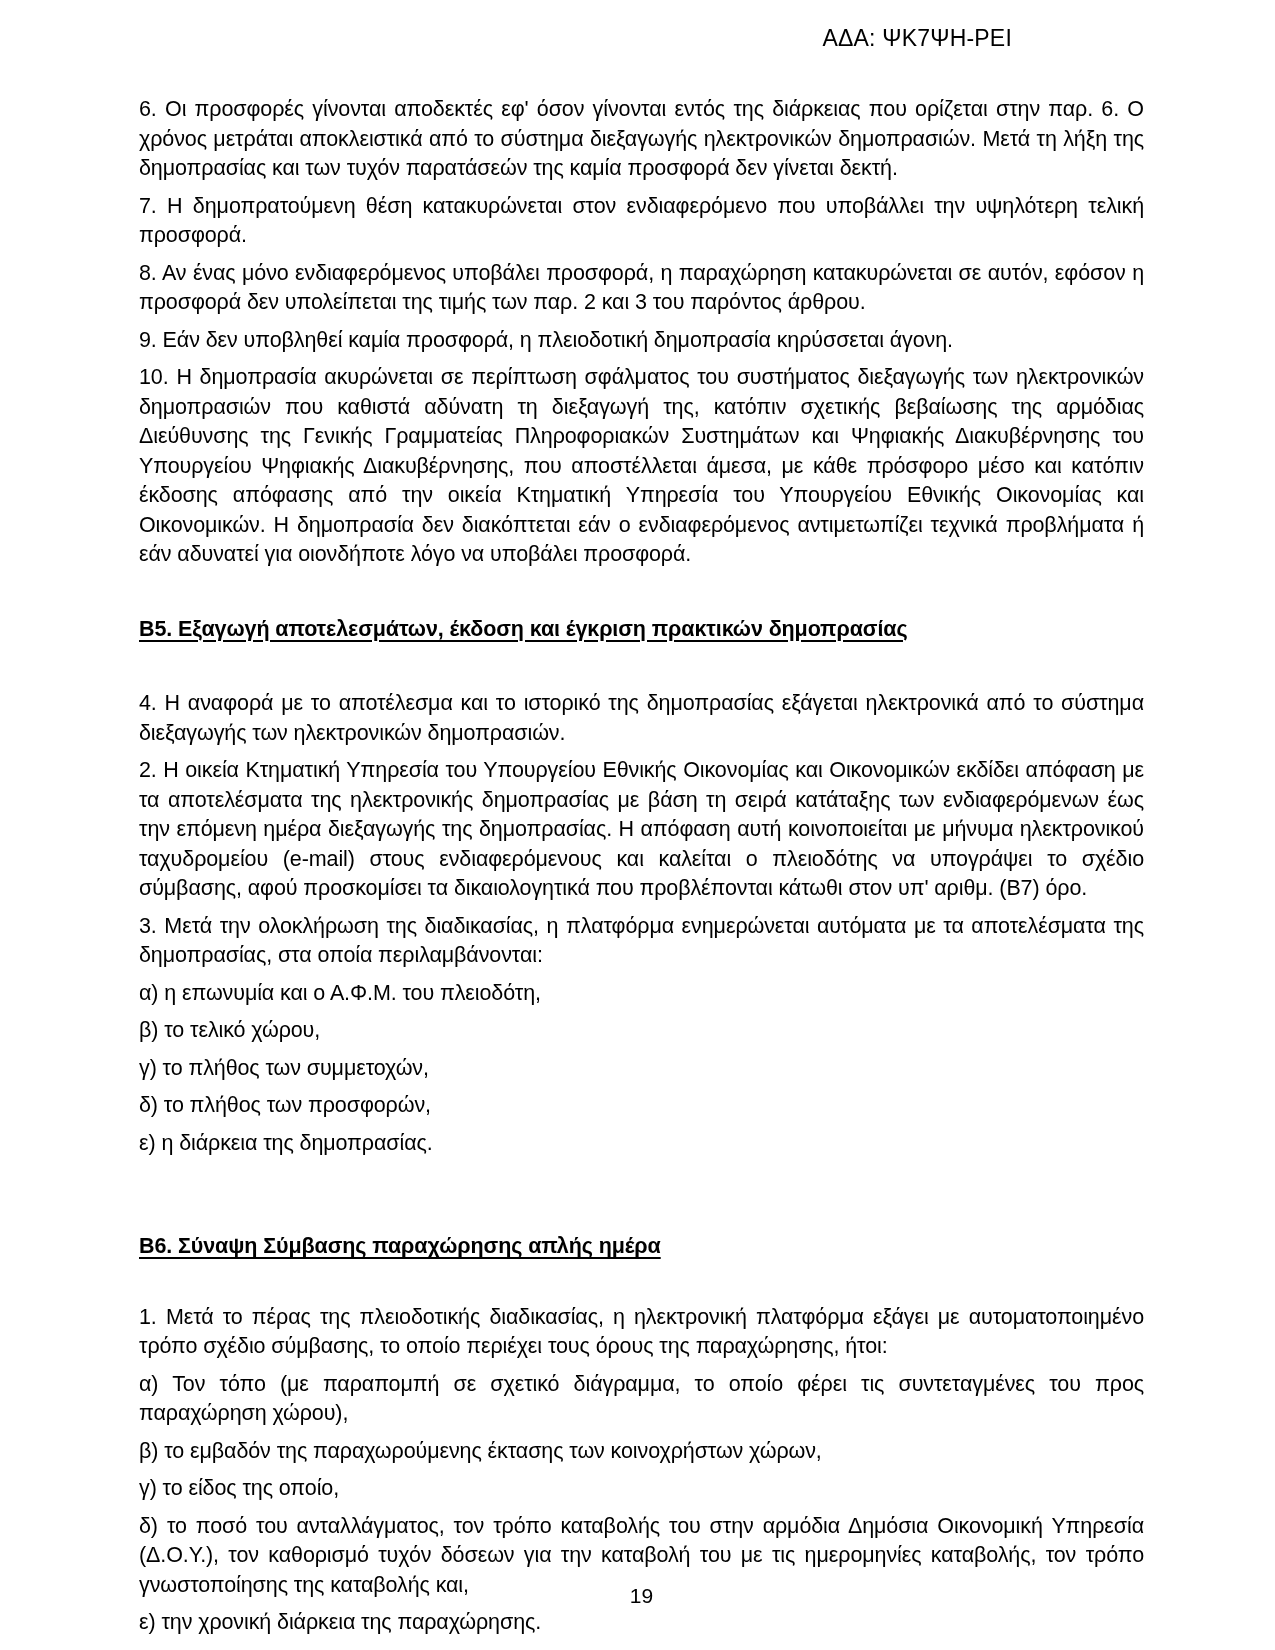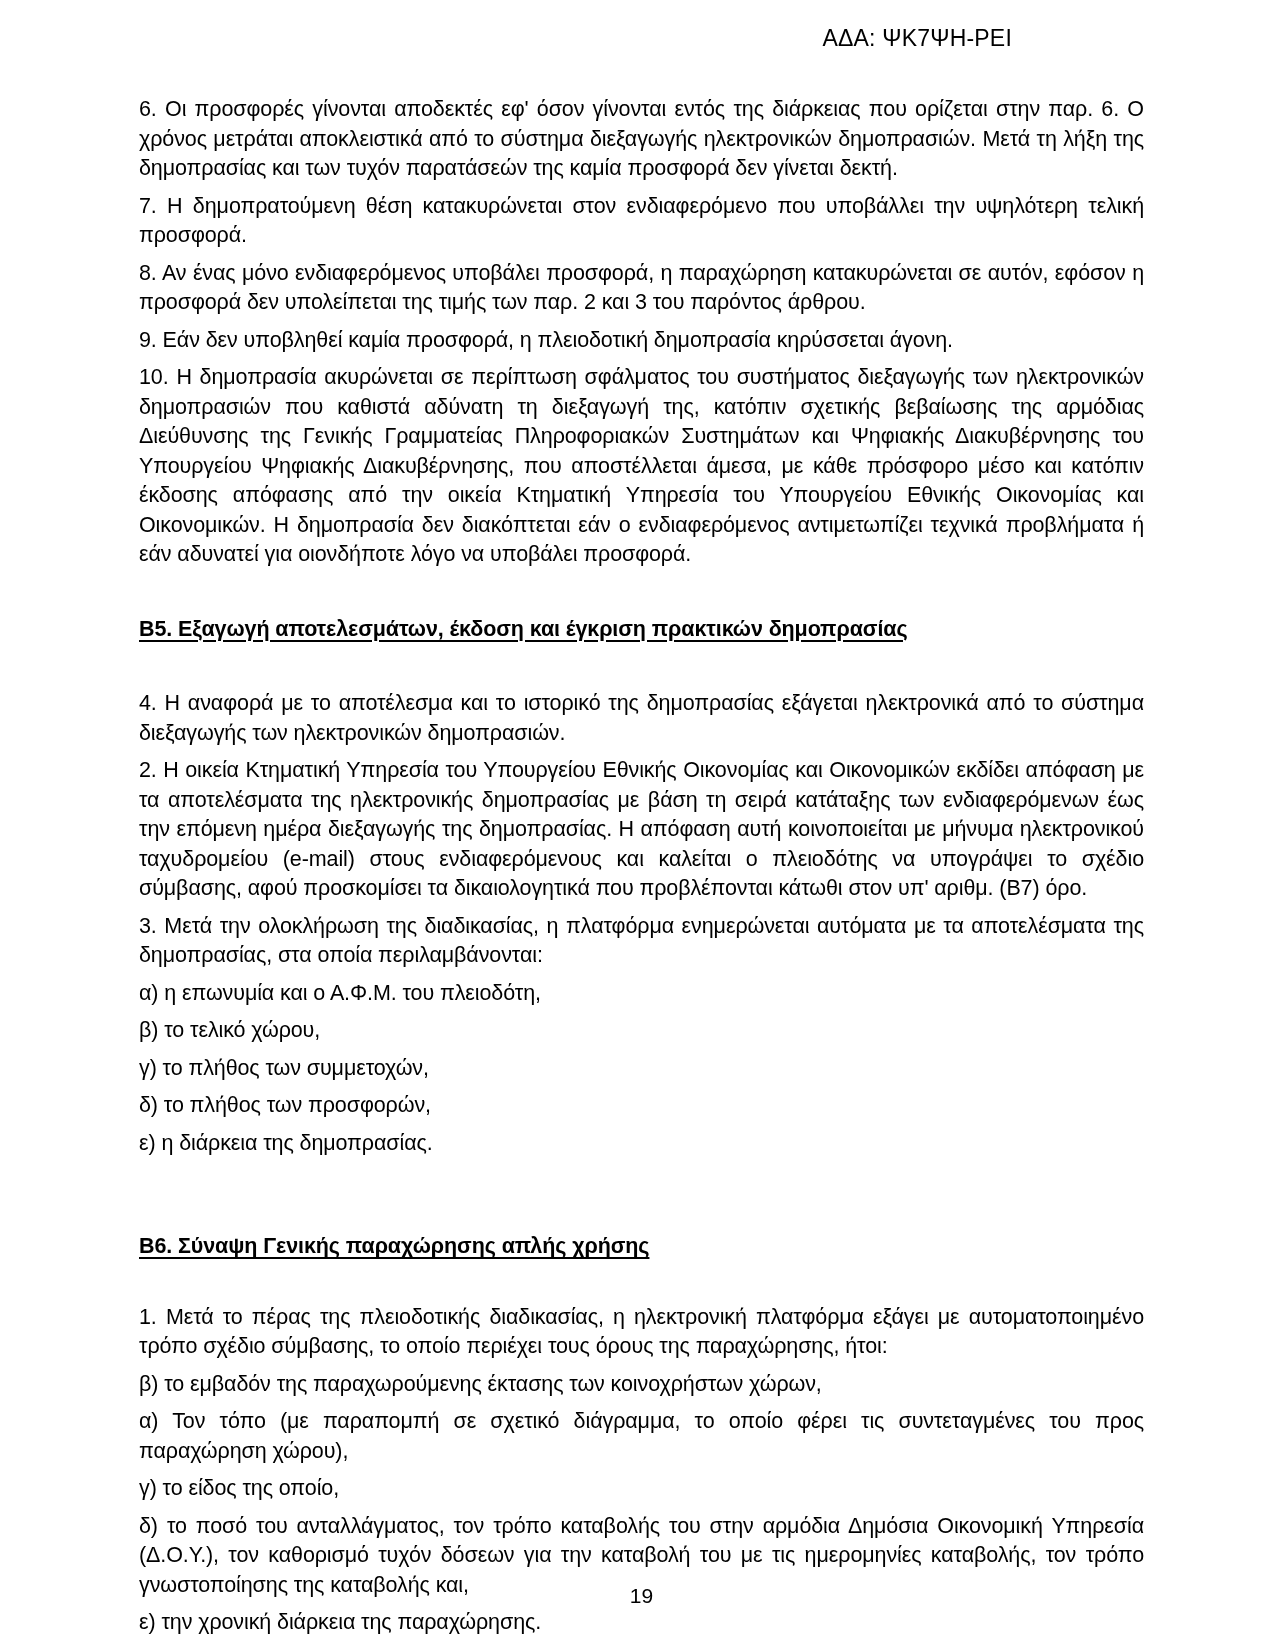--- a/index.html
+++ b/index.html
@@ -78,26 +78,26 @@
     <p>4. Η αναφορά με το αποτέλεσμα και το ιστορικό της δημοπρασίας εξάγεται ηλεκτρονικά από το σύστημα διεξαγωγής των ηλεκτρονικών δημοπρασιών.</p>
     <p>2. Η οικεία Κτηματική Υπηρεσία του Υπουργείου Εθνικής Οικονομίας και Οικονομικών εκδίδει απόφαση με τα αποτελέσματα της ηλεκτρονικής δημοπρασίας με βάση τη σειρά κατάταξης των ενδιαφερόμενων έως την επόμενη ημέρα διεξαγωγής της δημοπρασίας. Η απόφαση αυτή κοινοποιείται με μήνυμα ηλεκτρονικού ταχυδρομείου (e-mail) στους ενδιαφερόμενους και καλείται ο πλειοδότης να υπογράψει το σχέδιο σύμβασης, αφού προσκομίσει τα δικαιολογητικά που προβλέπονται κάτωθι στον υπ' αριθμ. (Β7) όρο.</p>
     <p>3. Μετά την ολοκλήρωση της διαδικασίας, η πλατφόρμα ενημερώνεται αυτόματα με τα αποτελέσματα της δημοπρασίας, στα οποία περιλαμβάνονται:</p>
 
     <p>α) η  επωνυμία και ο Α.Φ.Μ. του πλειοδότη,</p>
     <p>β) το τελικό χώρου,</p>
     <p>γ) το πλήθος των συμμετοχών,</p>
     <p>δ) το πλήθος των προσφορών,</p>
     <p>ε) η διάρκεια της δημοπρασίας.</p>
 
-    <h2 class="sec-heading heading-b6">Β6. Σύναψη Γενικής παραχώρησης απλής χρήσης</h2>
+    <h2 class="sec-heading heading-b6">Β6. Σύναψη Σύμβασης παραχώρησης απλής ημέρα</h2>
 
     <p>1. Μετά το πέρας της πλειοδοτικής διαδικασίας, η ηλεκτρονική πλατφόρμα εξάγει με αυτοματοποιημένο τρόπο σχέδιο σύμβασης, το οποίο περιέχει τους όρους της παραχώρησης, ήτοι:</p>
 
+    <p>α) Τον τόπο (με παραπομπή σε σχετικό διάγραμμα, το οποίο φέρει τις συντεταγμένες του προς παραχώρηση χώρου),</p>
     <p>β) το εμβαδόν της παραχωρούμενης έκτασης των κοινοχρήστων χώρων,</p>
-    <p>α) Τον τόπο (με παραπομπή σε σχετικό διάγραμμα, το οποίο φέρει τις συντεταγμένες του προς παραχώρηση χώρου),</p>
     <p>γ) το είδος της οποίο,</p>
     <p>δ) το ποσό του ανταλλάγματος, τον τρόπο καταβολής του στην αρμόδια Δημόσια Οικονομική Υπηρεσία (Δ.Ο.Υ.), τον καθορισμό τυχόν δόσεων για την καταβολή του με τις ημερομηνίες καταβολής, τον τρόπο γνωστοποίησης της καταβολής και,</p>
     <p>ε) την χρονική διάρκεια της παραχώρησης.</p>
 
     <p>2. Το σχέδιο της σύμβασης αποστέλλεται με μήνυμα ηλεκτρονικού ταχυδρομείου στον πλειοδότη.</p>
 
   </div>
 
   <div class="page-footer">19</div>
 

